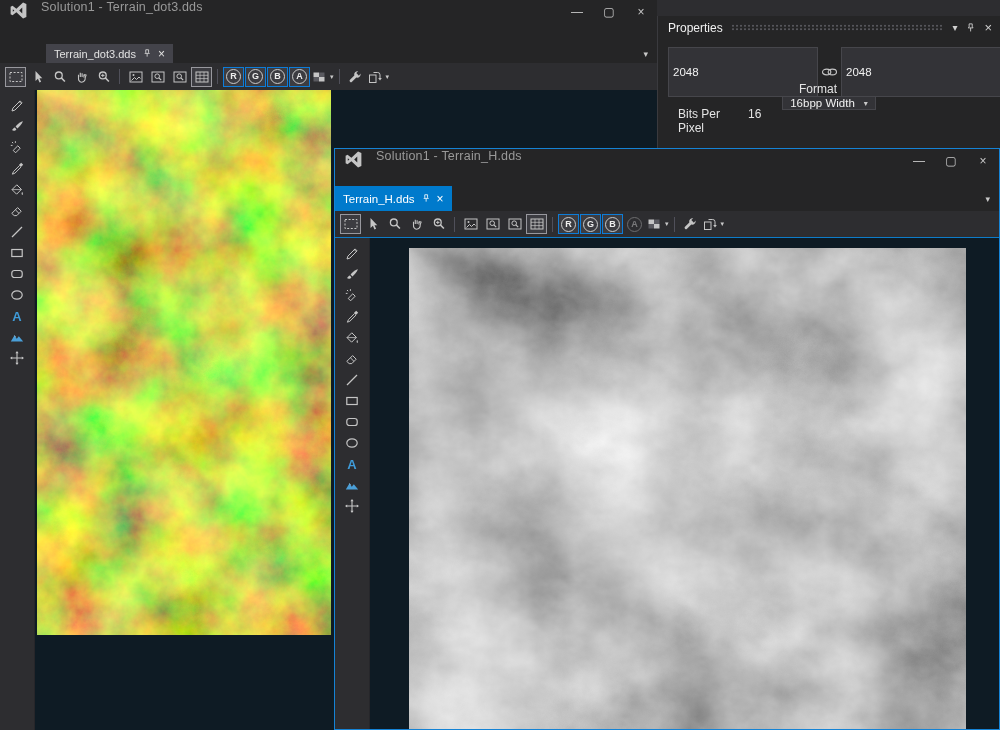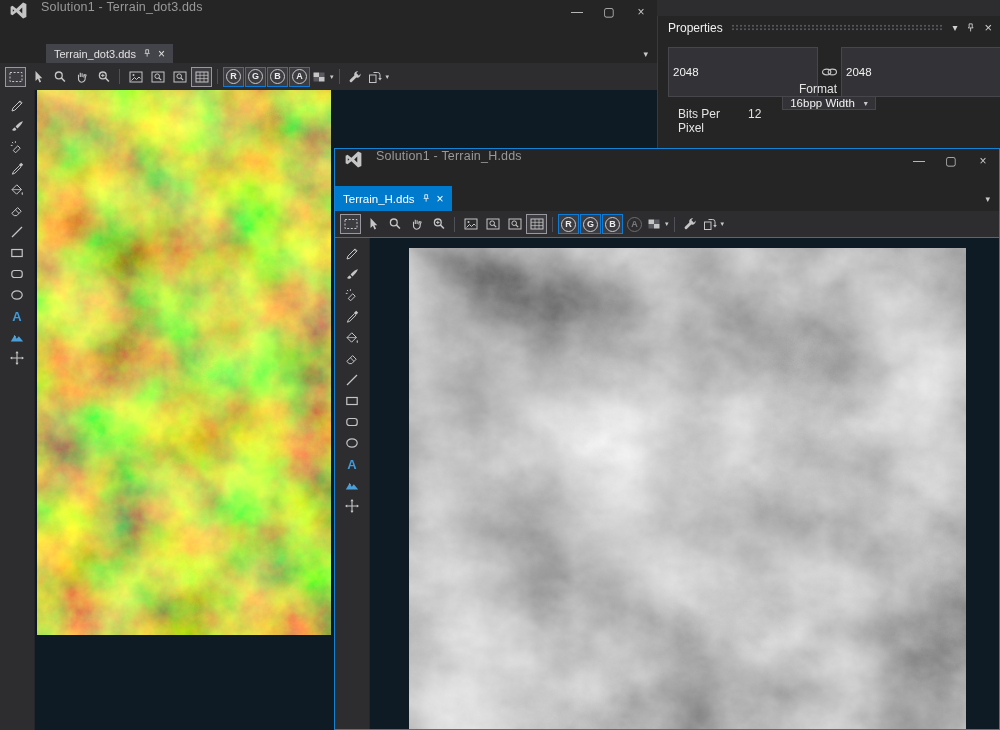--- a/index.html
+++ b/index.html
@@ -318,21 +318,21 @@
     </div>
     <div class="field-row">
       <span class="field-label">Format</span>
       <span class="dropdown">
         <span>16bpp Width</span>
         <span class="dd-arrow">▾</span>
       </span>
     </div>
     <div class="value-row">
       <span class="field-label">Bits Per Pixel</span>
-      <span>12</span>
+      <span>16</span>
     </div>
   </div>
 </div>
 
 <div class="window" id="fg-window">
   <div class="titlebar">
     <span class="vs-logo">
       <svg width="21" height="21" viewBox="0 0 24 24">
           <path fill="#c5c5c5" d="M17.2 2.8L9.6 10 5.2 6.6 3 7.7v8.6l2.2 1.1L9.6 14l7.6 7.2 3.8-1.9V4.7zM5.5 13.4v-2.8l1.8 1.4zm7.3-1.4l3.5-3.3v6.6z"></path>
         </svg>

